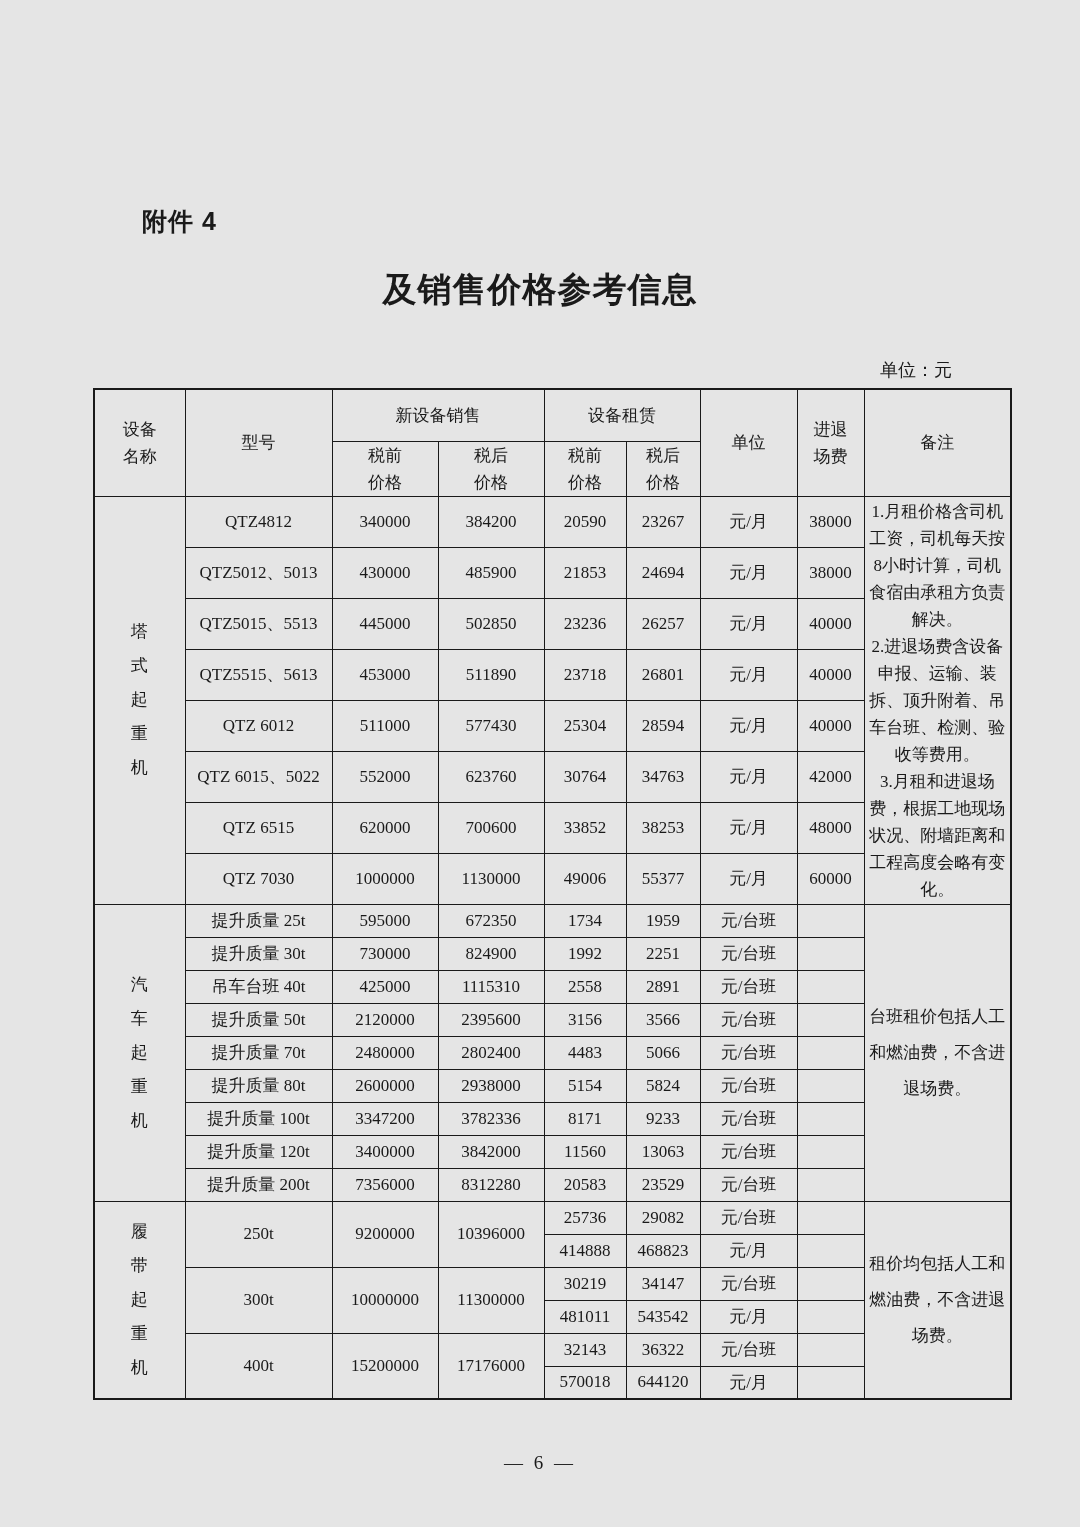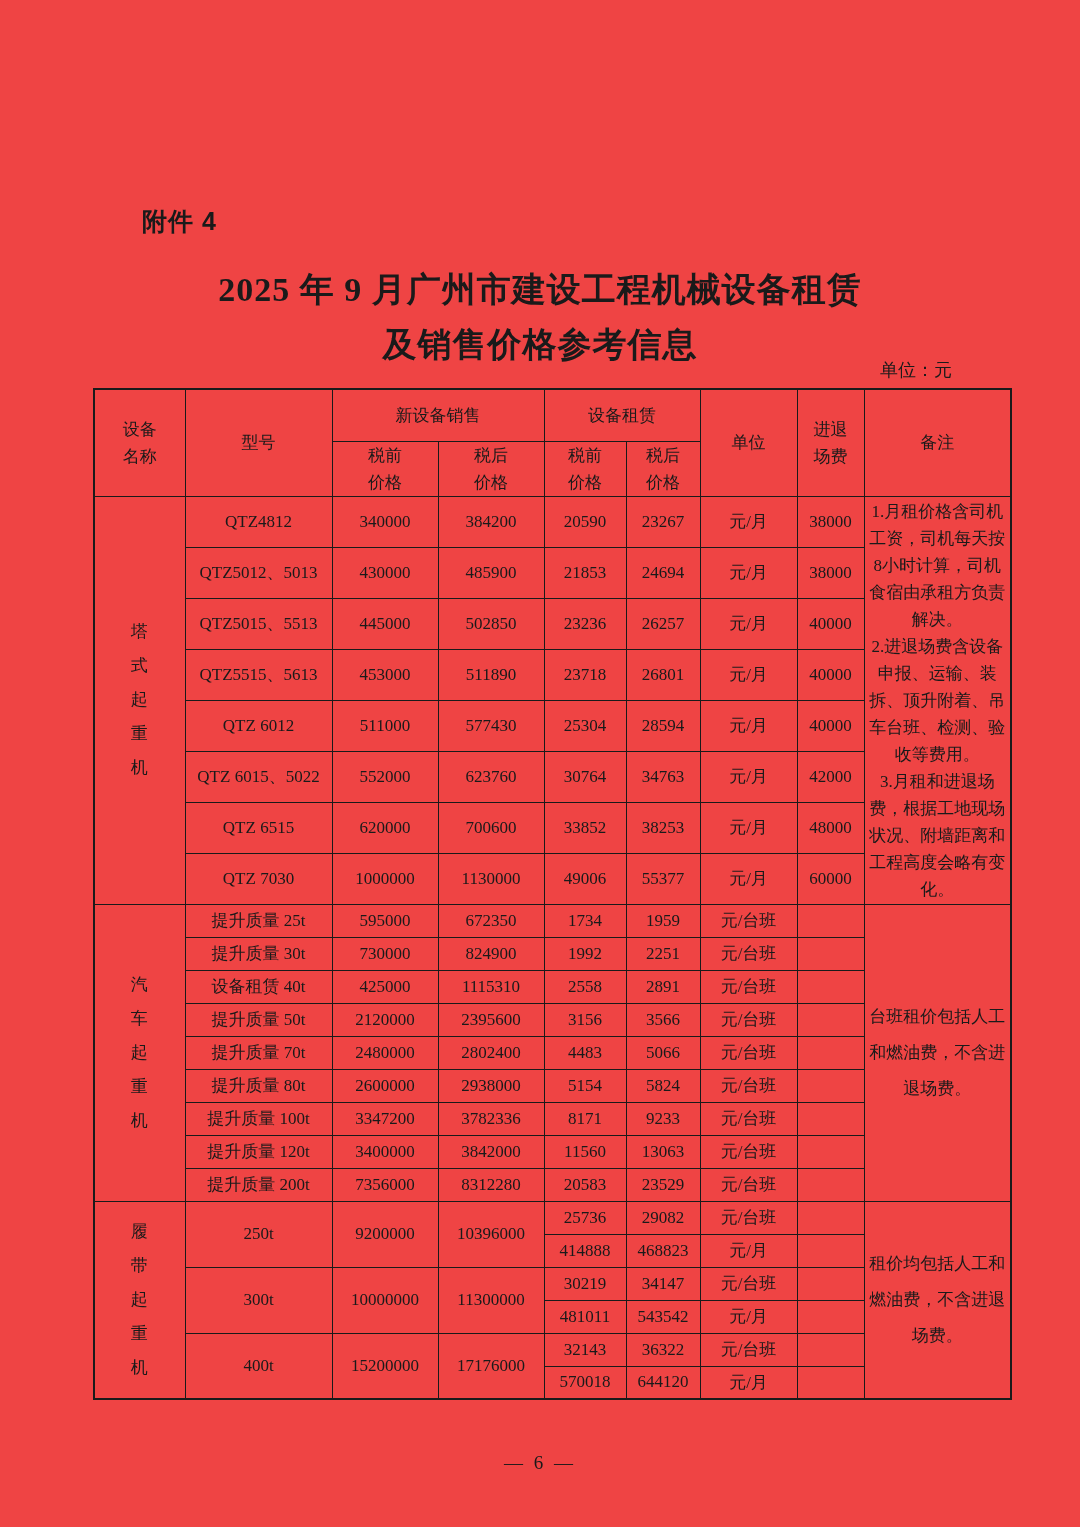--- a/index.html
+++ b/index.html
@@ -1,20 +1,20 @@
 <!DOCTYPE html>
 <html><head>
 <meta charset="utf-8">
 <style>
   html, body { margin: 0; padding: 0; background: #ffffff; }
   .page {
     position: relative;
     width: 1080px;
     height: 1527px;
-    background: #ef4444;
+    background: #e5e5e5;
     color: #1a1a1a;
     font-family: "Liberation Serif", "DejaVu Serif", serif;
     overflow: hidden;
   }
   .attachment {
     position: absolute;
     left: 142px;
     top: 205px;
     font-size: 25px;
     font-weight: bold;
@@ -85,21 +85,20 @@
   }
 </style>
 </head>
 <body>
 
 <div class="page">
 
   <div class="attachment">附件 4</div>
 
   <div class="doc-title">
-    <div>2025 年 9 月广州市建设工程机械设备租赁</div>
     <div>及销售价格参考信息</div>
   </div>
 
   <div class="unit-note">单位：元</div>
 
   <table class="price-table">
     <colgroup>
       <col style="width:91px">
         <col style="width:147px">
         <col style="width:106px">
@@ -233,21 +232,21 @@
     <tr class="r-short">
       <td>提升质量 30t</td>
       <td>730000</td>
       <td>824900</td>
       <td>1992</td>
       <td>2251</td>
       <td>元/台班</td>
       <td></td>
     </tr>
     <tr class="r-short">
-      <td>设备租赁 40t</td>
+      <td>吊车台班 40t</td>
       <td>425000</td>
       <td>1115310</td>
       <td>2558</td>
       <td>2891</td>
       <td>元/台班</td>
       <td></td>
     </tr>
     <tr class="r-short">
       <td>提升质量 50t</td>
       <td>2120000</td>

